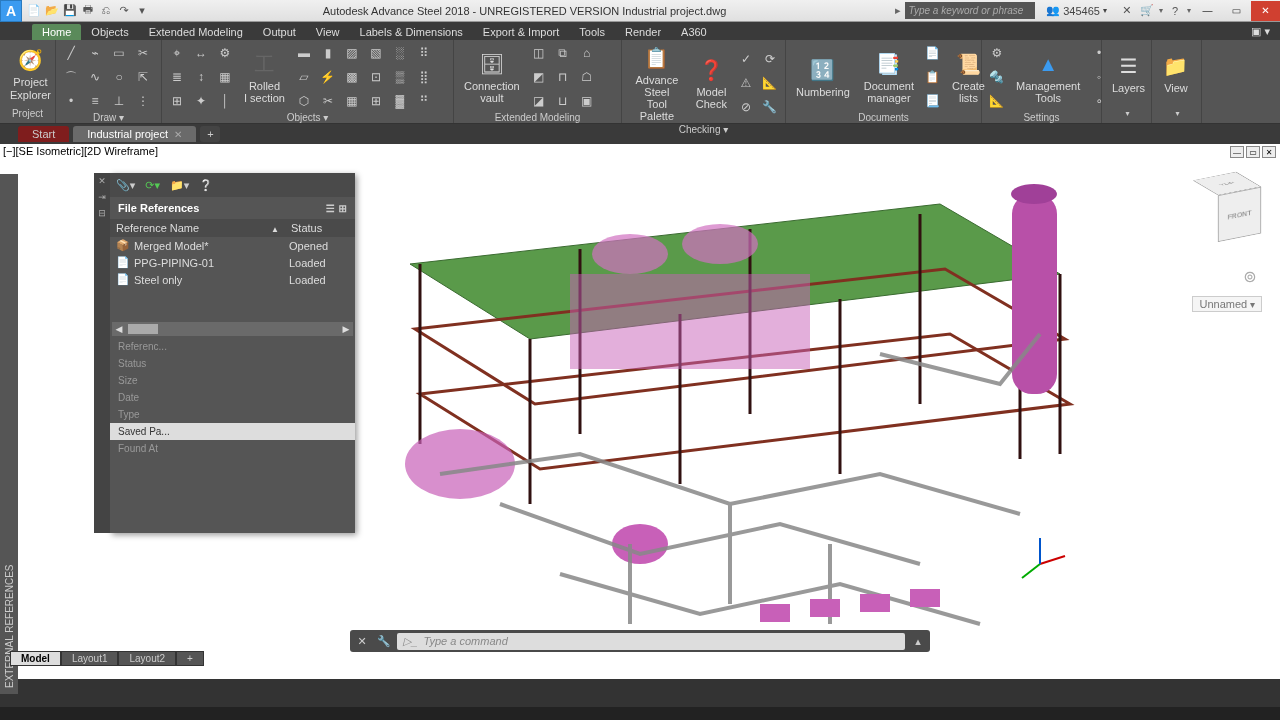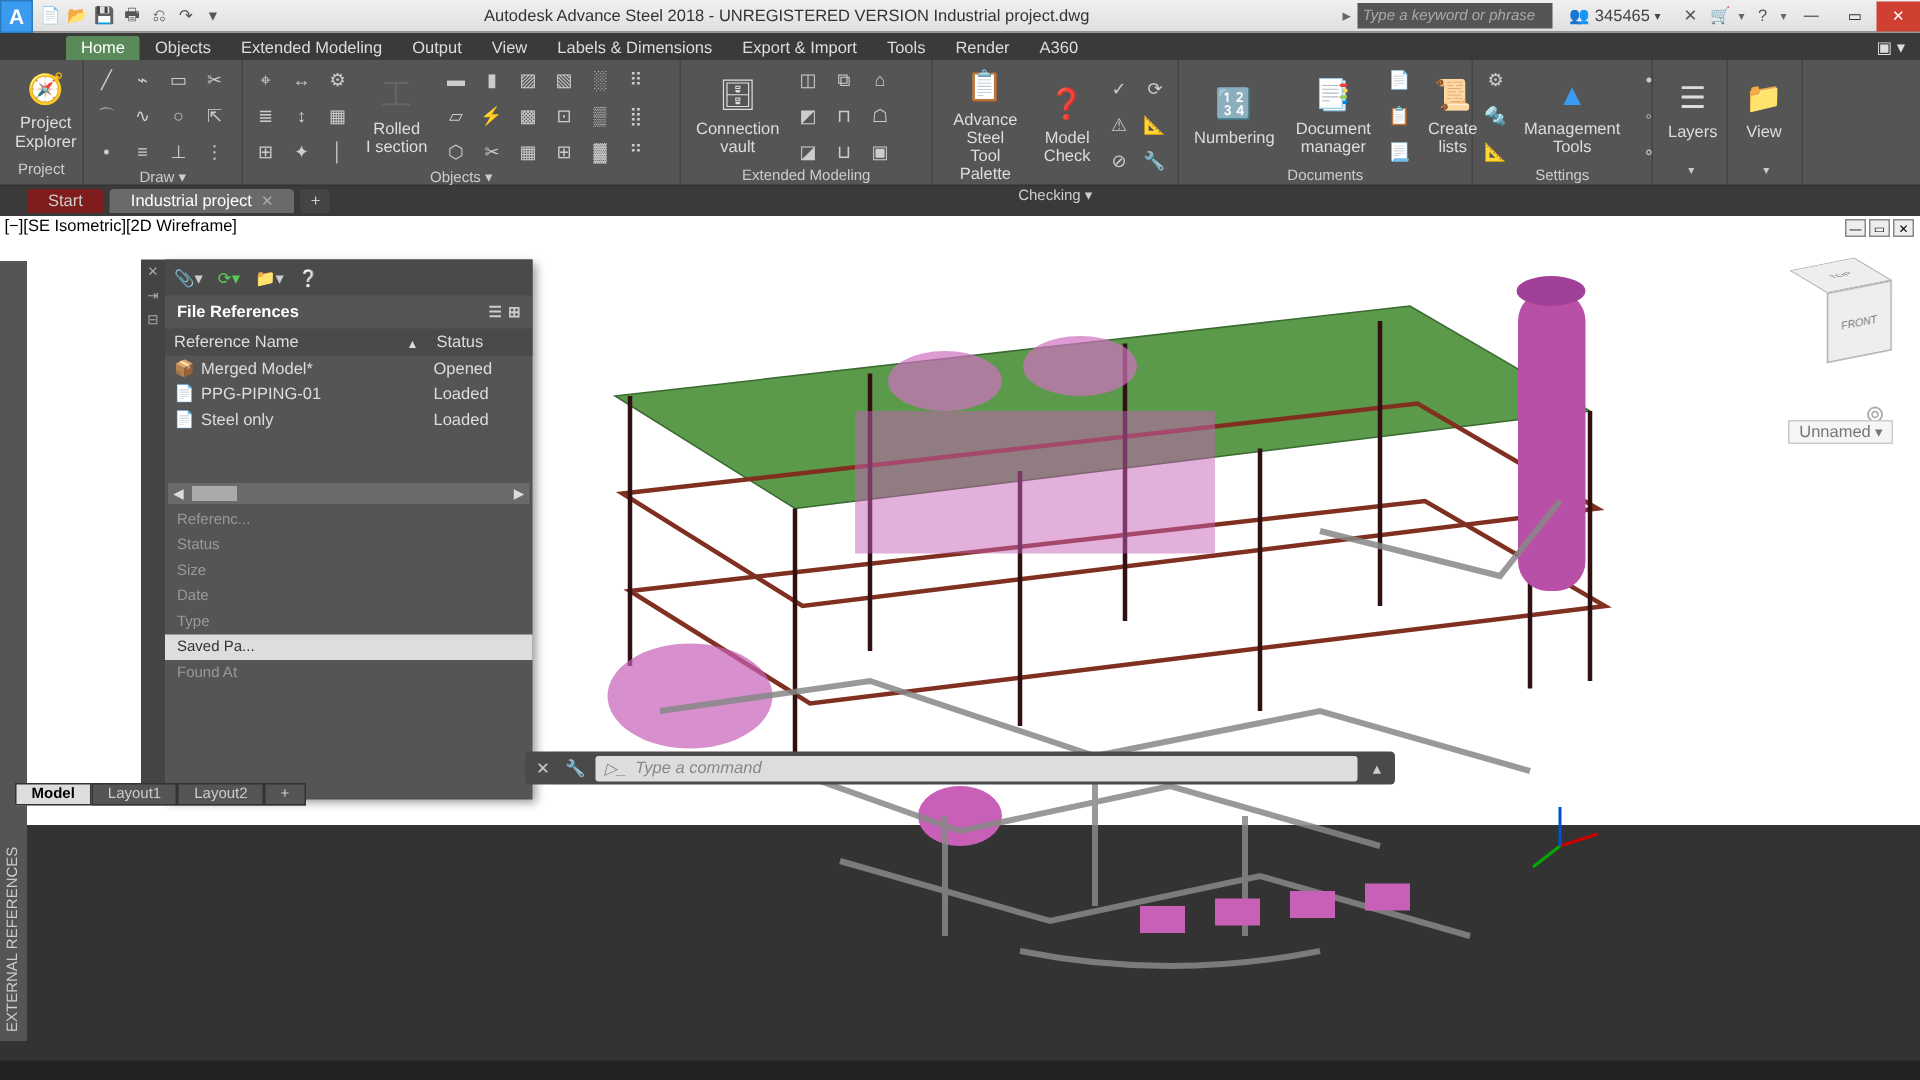--- a/index.html
+++ b/index.html
@@ -8,38 +8,38 @@
 .app-icon{width:22px;height:22px;background:#3b9bf0;color:#fff;display:flex;align-items:center;justify-content:center;font-weight:bold;font-size:14px;border:1px solid #2a7bc0}
 .qat{display:flex;gap:2px;padding:0 4px}
 .qat-btn{width:16px;height:16px;display:flex;align-items:center;justify-content:center;color:#555;cursor:pointer}
 .title-text{flex:1;text-align:center;color:#333;font-size:11px}
 .title-right{display:flex;align-items:center;gap:4px;padding-right:2px}
 .search-box{width:130px;height:17px;background:#555;color:#aaa;padding:0 4px;font-style:italic;display:flex;align-items:center;font-size:10px}
 .info-btn{padding:0 8px;color:#444;display:flex;align-items:center;gap:3px}
 .winbtns{display:flex}
 .winbtn{width:29px;height:20px;display:flex;align-items:center;justify-content:center;cursor:pointer;font-size:10px;color:#333}
 .winbtn.close{background:#d04030;color:#fff}
-.ribbon-tabs{height:18px;background:#3a3a3a;display:flex;align-items:flex-end;padding-left:44px;gap:0}
+.ribbon-tabs{height:18px;background:#3a3a3a;display:flex;align-items:flex-end;padding-left:32px;gap:0}
 .rtab{padding:2px 10px;color:#ddd;cursor:pointer;font-size:11px}
 .rtab.active{background:#5a8a5a;color:#fff;border-radius:2px 2px 0 0}
 .ribbon{height:84px;background:#555;display:flex;border-bottom:1px solid #333}
 .panel{display:flex;flex-direction:column;border-right:1px solid #444;padding:2px 4px}
 .panel-body{flex:1;display:flex;align-items:center;gap:2px}
 .panel-title{height:16px;color:#ccc;text-align:center;font-size:10px;display:flex;align-items:center;justify-content:center;gap:3px}
 .big-btn{display:flex;flex-direction:column;align-items:center;justify-content:center;gap:2px;padding:2px 6px;color:#ddd;cursor:pointer;font-size:10px;text-align:center;line-height:1.1}
 .big-btn .ico{width:28px;height:28px;display:flex;align-items:center;justify-content:center;font-size:20px}
 .small-grid{display:grid;grid-auto-flow:column;grid-template-rows:repeat(3,22px);gap:2px}
 .sbtn{width:22px;height:22px;display:flex;align-items:center;justify-content:center;color:#ccc;cursor:pointer;font-size:12px;border-radius:2px}
 .caret::after{content:"▾";font-size:8px;margin-left:2px;color:#ccc}
 .doc-tabs{height:20px;background:#3a3a3a;display:flex;align-items:center;padding-left:18px;gap:4px}
 .dtab{padding:2px 14px;background:#7f1d1d;color:#ccc;border-radius:3px 3px 0 0;cursor:pointer;display:flex;align-items:center;gap:6px;font-size:11px}
 .dtab.active{background:#6a6a6a;color:#fff}
 .dtab .x{font-size:10px;color:#aaa}
 .plus-tab{width:20px;height:16px;background:#444;border-radius:3px;display:flex;align-items:center;justify-content:center;color:#ccc;cursor:pointer}
-.workspace{height:406px;background:#fff;position:relative}
+.workspace{height:535px;background:#fff;position:relative}
 .vp-label{position:absolute;top:0;left:2px;font-size:11px;color:#000;background:rgba(255,255,255,0.8);padding:1px}
 .wsbtns{position:absolute;top:2px;right:4px;display:flex;gap:2px}
 .wsbtn{width:14px;height:12px;border:1px solid #888;background:#eee;cursor:pointer;font-size:8px;display:flex;align-items:center;justify-content:center}
 .ext-ref-tab{position:absolute;left:0;top:30px;width:18px;height:520px;background:#555;color:#ccc;writing-mode:vertical-rl;transform:rotate(180deg);display:flex;align-items:center;justify-content:flex-start;padding:6px 0;font-size:10px;cursor:pointer}
 .palette{position:absolute;left:110px;top:29px;width:245px;height:360px;background:#555;box-shadow:2px 2px 6px rgba(0,0,0,0.4)}
 .pal-handle{position:absolute;left:-16px;top:0;width:16px;height:360px;background:#444;display:flex;flex-direction:column;align-items:center;padding-top:2px;gap:4px}
 .ph-btn{width:12px;height:12px;color:#aaa;font-size:9px;cursor:pointer;display:flex;align-items:center;justify-content:center}
 .pal-toolbar{height:24px;background:#4a4a4a;display:flex;align-items:center;padding:0 6px;gap:10px}
 .pal-tbtn{color:#ccc;cursor:pointer;font-size:11px}
 .pal-header{height:22px;background:#555;color:#fff;font-weight:bold;padding:3px 8px;display:flex;align-items:center;justify-content:space-between;font-size:12px}
@@ -57,21 +57,21 @@
 .det-row{height:17px;display:flex;align-items:center;padding:0 8px;color:#999;font-size:10px}
 .det-row.sel{background:#ddd;color:#333}
 .viewcube{position:absolute;right:18px;top:38px;width:70px;height:70px}
 .vc-cube{width:50px;height:50px;margin:auto;position:relative;transform:rotateX(-20deg) rotateY(30deg);transform-style:preserve-3d}
 .vc-face{position:absolute;width:50px;height:50px;background:#eee;border:1px solid #aaa;display:flex;align-items:center;justify-content:center;font-size:8px;color:#777}
 .vc-top{transform:rotateX(90deg) translateZ(25px)}
 .vc-front{transform:translateZ(25px)}
 .vc-right{transform:rotateY(90deg) translateZ(25px)}
 .navbar{position:absolute;right:18px;top:120px;display:flex;flex-direction:column;gap:6px;align-items:center}
 .nav-btn{width:24px;height:24px;color:#aaa;font-size:16px;cursor:pointer;display:flex;align-items:center;justify-content:center}
-.unnamed{position:absolute;right:18px;top:136px;background:#f5f5f5;border:1px solid #ccc;padding:1px 6px;font-size:10px;color:#777}
+.unnamed{position:absolute;right:18px;top:152px;background:#f5f5f5;border:1px solid #ccc;padding:1px 6px;font-size:10px;color:#777}
 .model-svg{position:absolute;left:380px;top:10px;width:720px;height:520px}
 .cmdline{position:absolute;bottom:27px;left:50%;transform:translateX(-50%);width:580px;height:22px;background:#4a4a4a;border-radius:3px;display:flex;align-items:center;gap:4px;padding:0 3px}
 .cmd-btn{width:18px;height:18px;color:#ccc;display:flex;align-items:center;justify-content:center;cursor:pointer;font-size:11px}
 .cmd-input{flex:1;background:#ddd;height:17px;border-radius:2px;display:flex;align-items:center;padding:0 6px;color:#888;font-style:italic;font-size:10px;gap:6px}
 .layout-tabs{position:absolute;bottom:13px;left:0;height:16px;display:flex;align-items:center;padding-left:10px;gap:0}
 .ltab{padding:1px 10px;background:#555;color:#ccc;font-size:10px;cursor:pointer;border:1px solid #333}
 .ltab.active{background:#ddd;color:#000;font-weight:bold}
 .watermark{position:absolute;bottom:12px;right:10px;font-size:36px;font-weight:900;font-family:Arial Black,Arial;color:#fff;-webkit-text-stroke:3px #1fb81f;letter-spacing:-1px}
 .statusbar{position:absolute;bottom:0;width:100%;height:13px;background:#222}
 </style>

